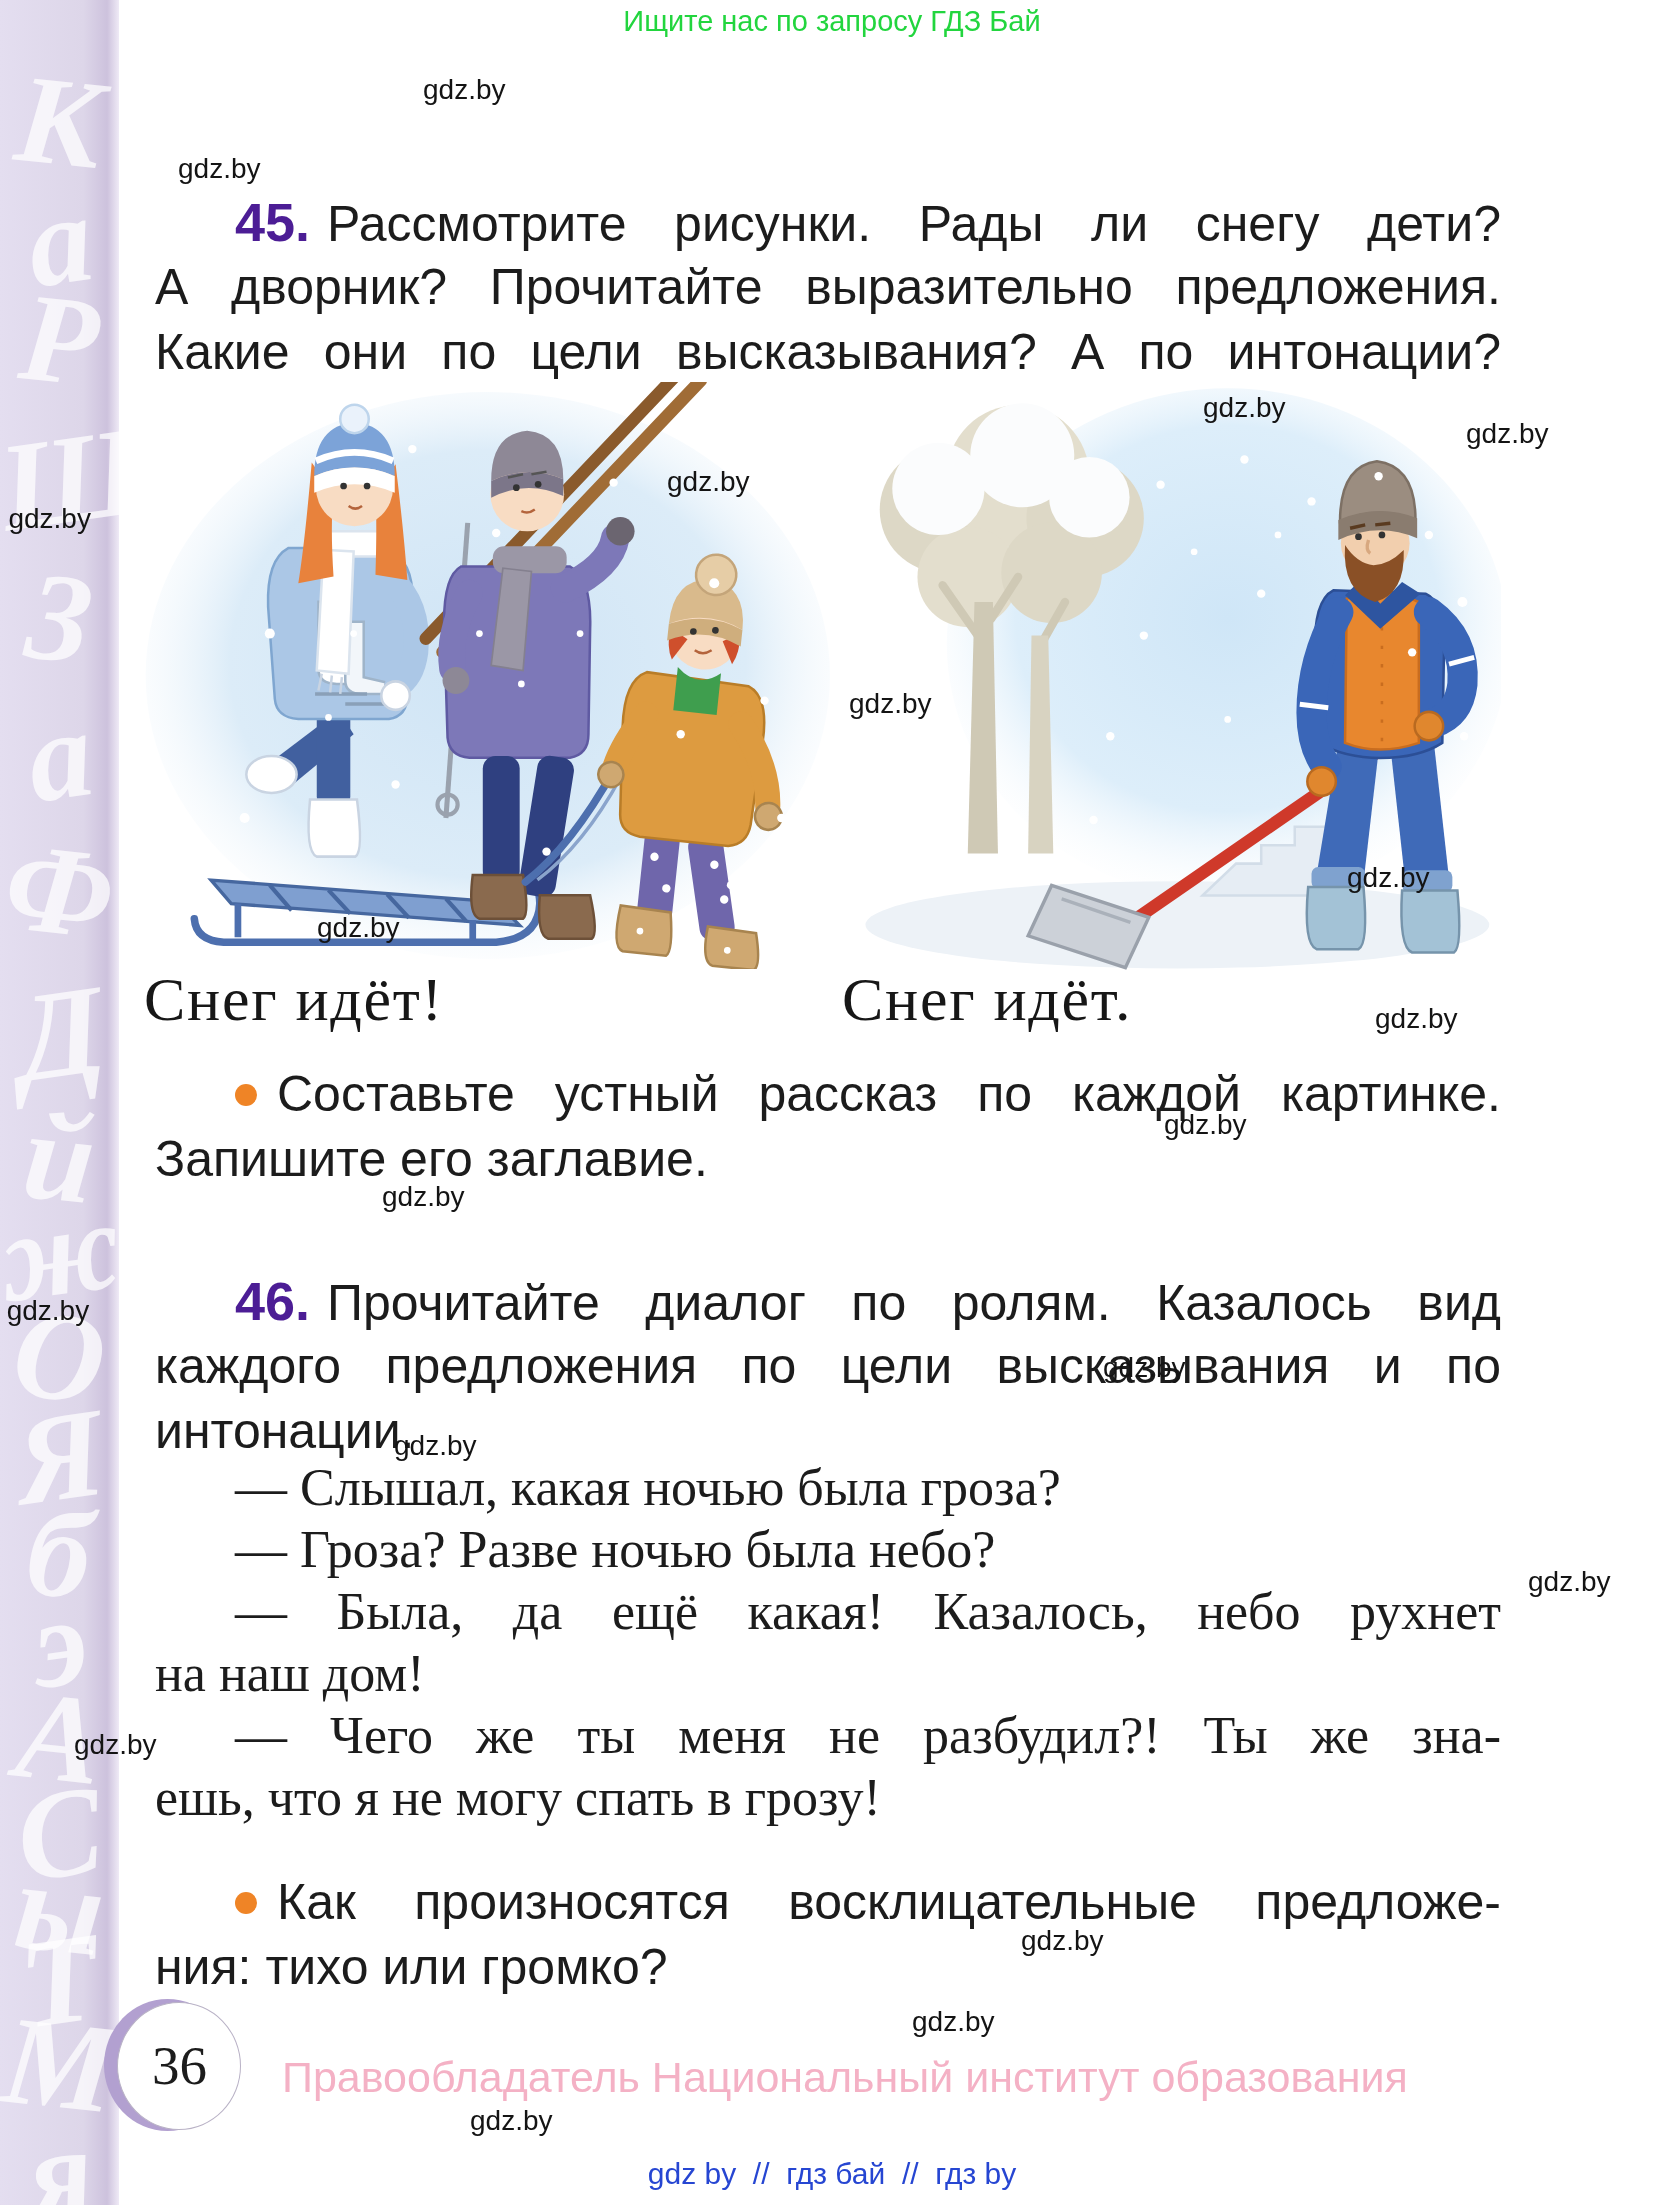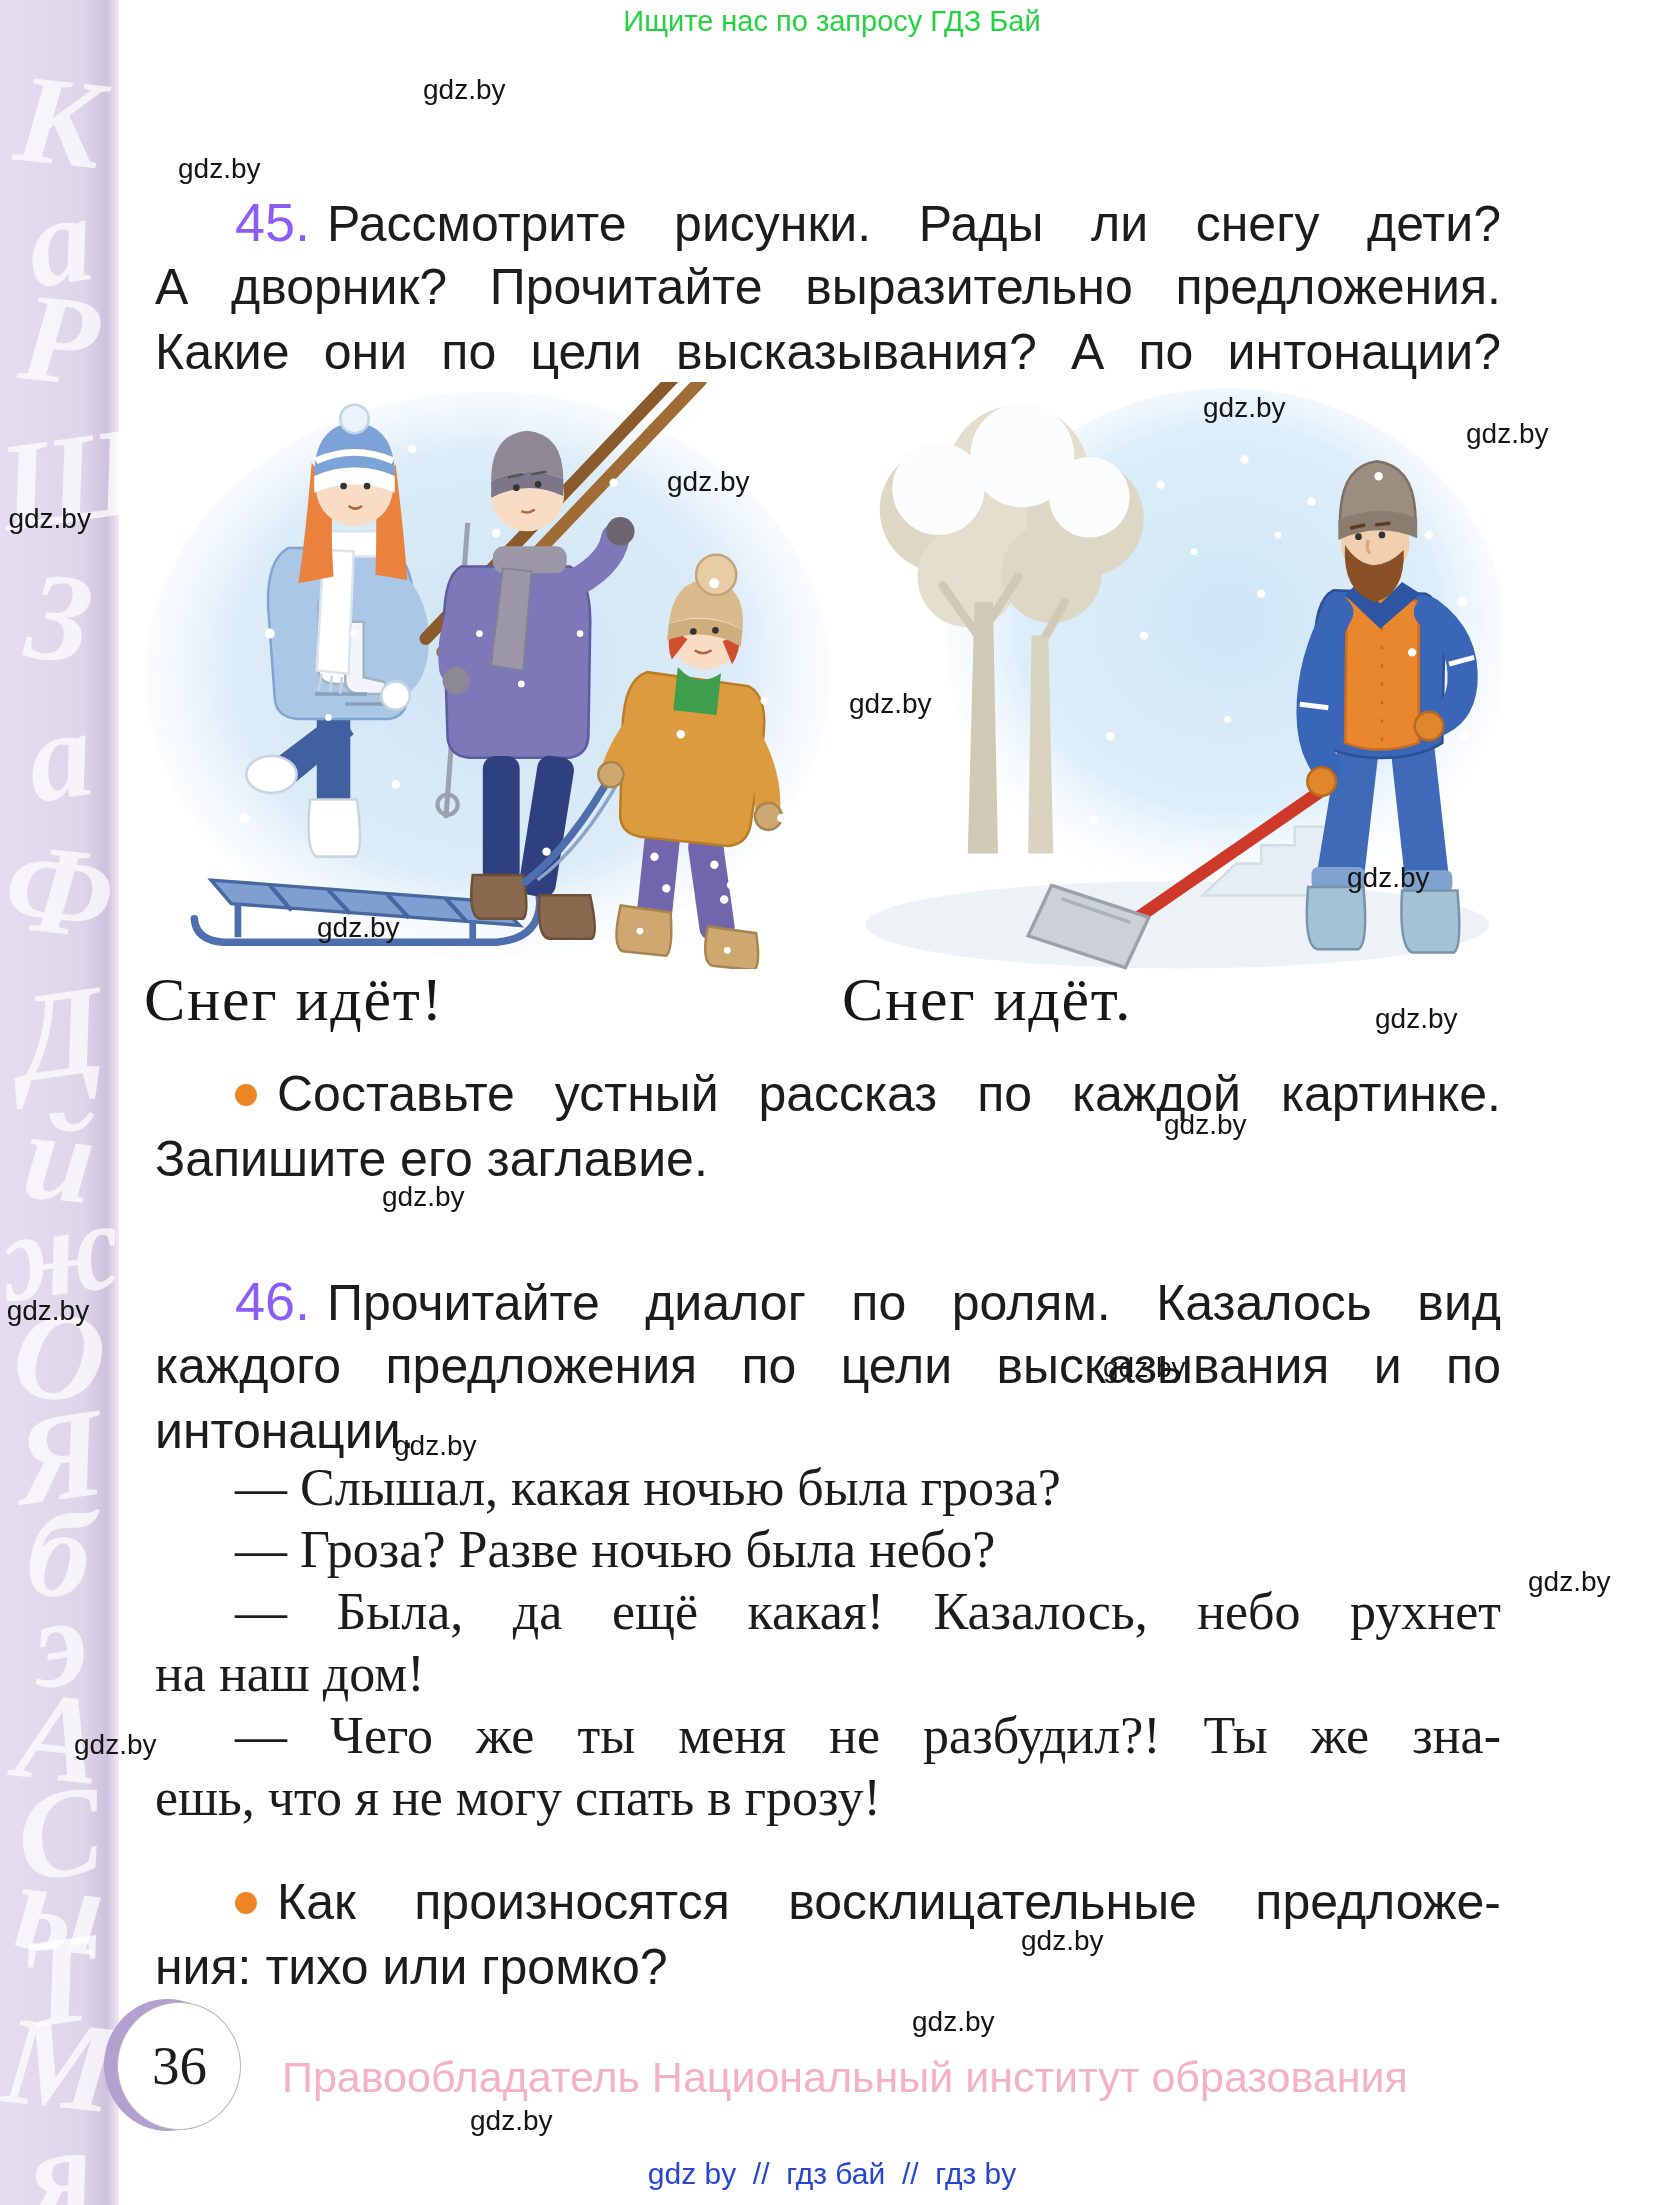--- a/index.html
+++ b/index.html
@@ -23,21 +23,21 @@
   .badge .back{position:absolute;left:0;top:0;width:127px;height:132px;border-radius:50%;
                background:#b2a0d0;}
   .badge .front{position:absolute;left:13.4px;top:2.5px;width:122px;height:126px;border-radius:50%;
                 background:#ffffff;border:1.7px solid #b9b2c6;display:flex;align-items:center;justify-content:center;
                 font-family:"Liberation Serif",serif;font-size:55px;color:#1c1c1c;}
   
   .block{position:absolute;left:155px;width:1346px;}
   .bline{font-size:50px;line-height:65px;height:65px;white-space:normal;}
   .jline{text-align:justify;text-align-last:justify;-moz-text-align-last:justify;text-justify:inter-word;}
   .ind{padding-left:80px;box-sizing:border-box;}
-  .num{color:#8b5cf6;font-weight:400;font-size:54px;margin-right:17px;}
+  .num{color:#4c1d95;font-weight:700;font-size:54px;margin-right:17px;}
   .dot{display:inline-block;width:22px;height:22px;border-radius:50%;background:#ef8426;
        margin-right:20px;transform:translateY(-5px);}
   .serifblock .bline{font-family:"Liberation Serif",serif;font-size:52px;line-height:62px;height:62px;}
   .caption{position:absolute;top:964px;height:75px;font-family:"Liberation Serif",serif;
            font-size:62px;letter-spacing:1.7px;color:#171717;}
   
   .fig{position:absolute;}
   
   .wm{position:absolute;font-size:28px;color:#141414;z-index:6;white-space:nowrap;}
 </style>

